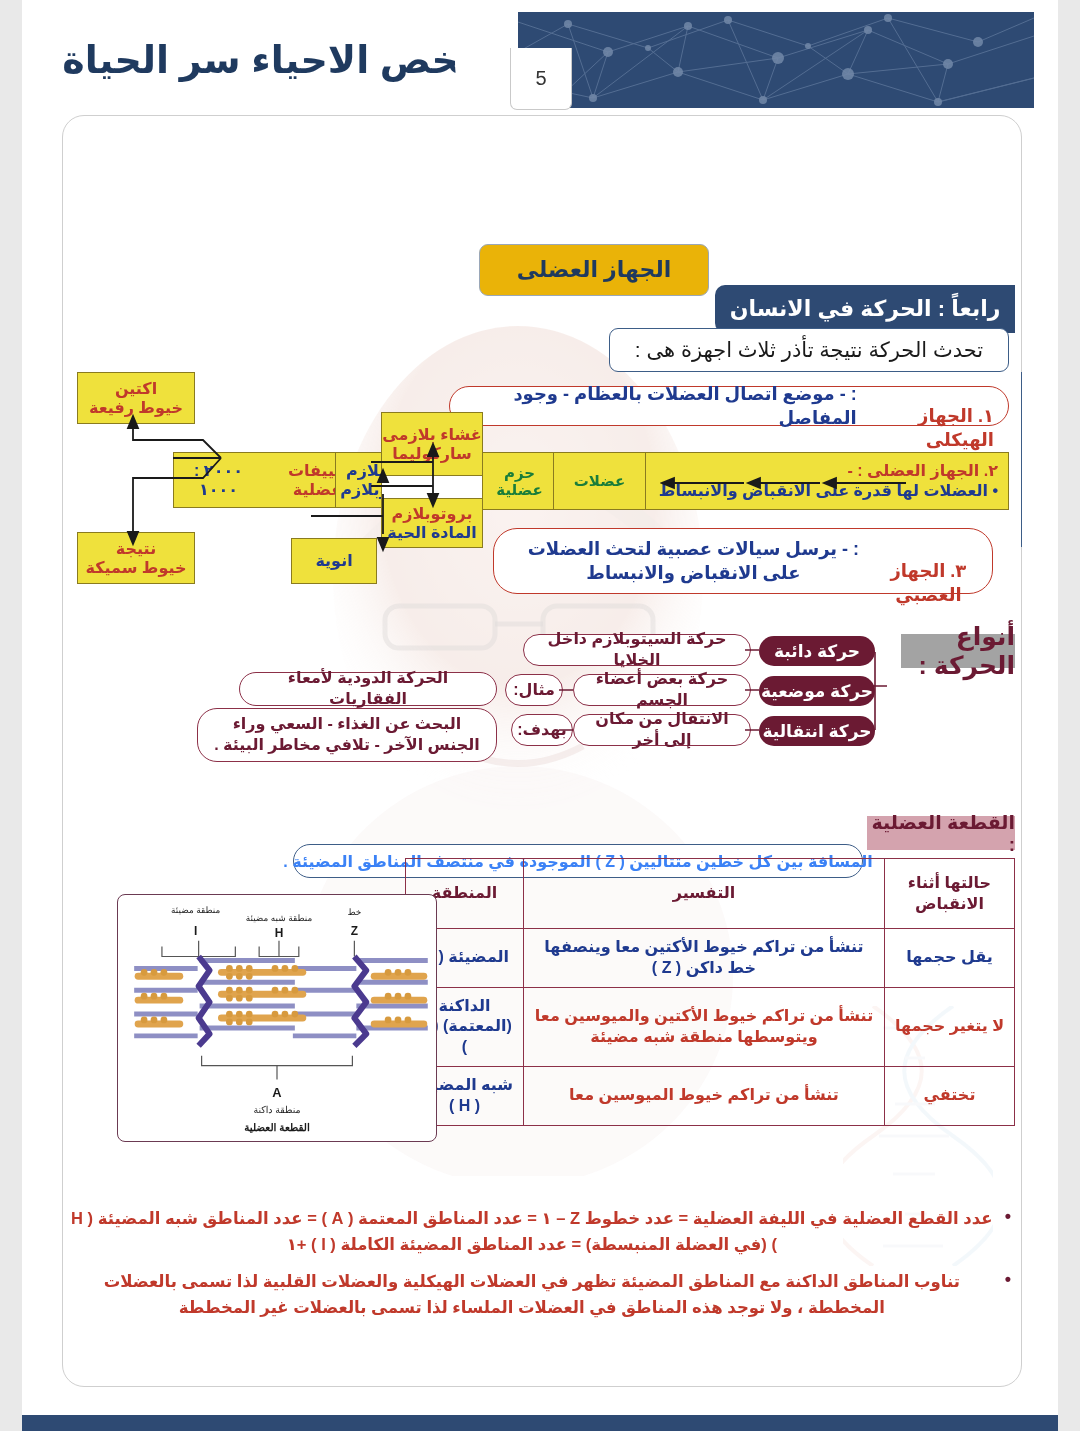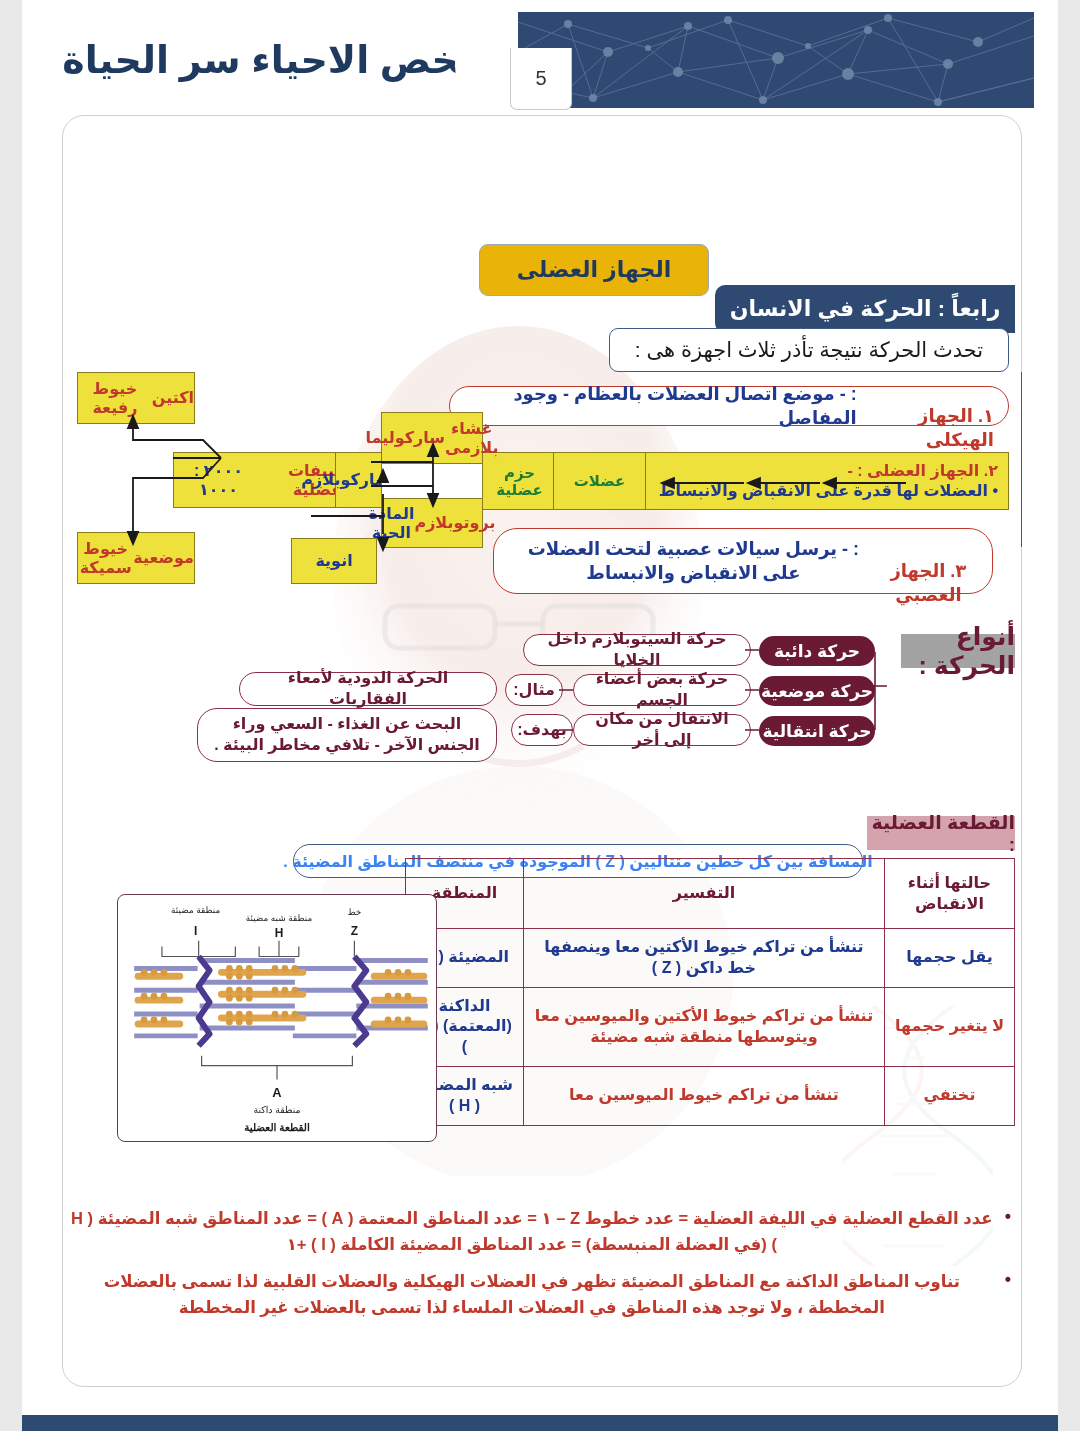--- a/index.html
+++ b/index.html
@@ -105,33 +105,33 @@
     font-weight:bold; color:#1a7d3a; line-height:1.15; padding:0 5px;
   }
   
   #vline-sys {
     position:absolute; right:-1px; top:256px; width:1.3px; height:175px;
     background:#3d5d87;
   }
   
   .ybox {
     position:absolute; background:#efe13c; border:1.6px solid #8a7b1f;
-    display:flex; flex-direction:row; align-items:center;
+    display:flex; flex-direction:column; align-items:center;
     justify-content:center; text-align:center; line-height:1.2;
     font-weight:bold; font-size:16px;
   }
   .ybox .r { color:#c0392b; }
   .ybox .b { color:#1f3a8f; }
   #yb-actin    { left:14px;  top:256px; width:118px; height:52px; }
   #yb-myosin   { left:14px;  top:416px; width:118px; height:52px; }
   #yb-myofib   { left:110px; top:336px; width:200px; height:56px;
                  flex-direction:row; gap:8px; justify-content:space-around; }
   #yb-myofib .col { display:flex; }
   #yb-cyto     { left:272px; top:336px; width:100px; height:56px; }
-  #yb-sarcolemma { left:318px; top:296px; width:102px; height:52px; }
+  #yb-sarcolemma { left:318px; top:296px; width:102px; height:64px; }
   #yb-proto    { left:318px; top:382px; width:102px; height:50px; }
   #yb-nuclei   { left:228px; top:422px; width:86px; height:46px; }
   .yb-divider{ position:absolute; left:318px; top:344px; width:102px; height:38px;
                background:#fff; border-left:1.6px solid #8a7b1f; border-right:1.6px solid #8a7b1f;}
   
   #mv-head {
     position:absolute; right:6px; top:518px; width:114px; height:34px;
     background:#a3a3a3; display:flex; align-items:center; justify-content:center;
     color:#6b1a33; font-size:25px; font-weight:bold;
   }
@@ -315,21 +315,21 @@
     <div class="sys" id="sys3">
       <span class="lbl">٣. الجهاز العصبي</span>
       <span>: - يرسل سيالات عصبية لتحث العضلات على الانقباض والانبساط</span>
     </div>
 
     <div class="ybox" id="yb-actin">
       <span class="r">اكتين</span>
       <span class="r">خيوط رفيعة</span>
     </div>
     <div class="ybox" id="yb-myosin">
-      <span class="r">موضعية</span>
+      <span class="r">نتيجة</span>
       <span class="r">خيوط سميكة</span>
     </div>
     <div class="ybox" id="yb-myofib">
       <div class="col">
         <span class="r">للييفات عضلية</span>
         <span class="b">٢٠٠٠ : ١٠٠٠</span>
       </div>
     </div>
     <div class="ybox" id="yb-cyto">
       <span class="b">سيتوبلازم</span>

